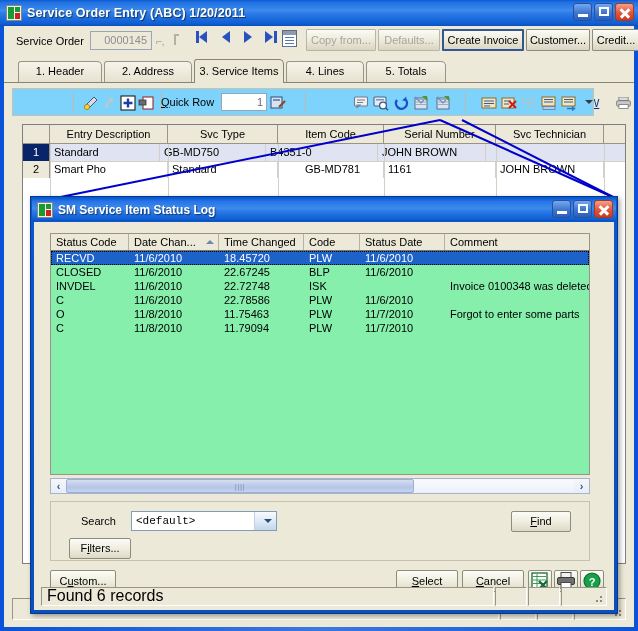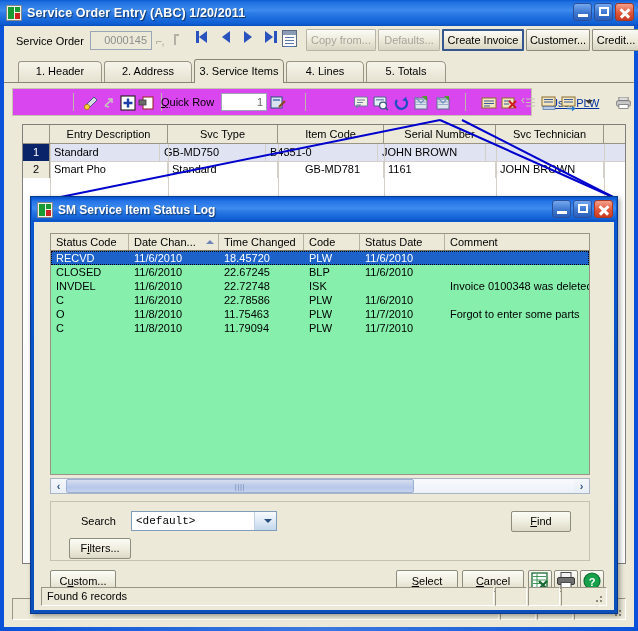--- a/index.html
+++ b/index.html
@@ -106,22 +106,22 @@
     line-height:22px;font-weight:normal;z-index:5;
   }
   .tabline{position:absolute;left:0;top:56px;width:630px;height:1px;background:#8a8474;}
   .link{color:#00309c;text-decoration:underline;font-size:11px;position:absolute;}
   .printer-ic{
     position:absolute;left:612px;top:38px;width:15px;height:12px;
   }
 
   
   .panel{
-    position:absolute;left:8px;top:62px;width:520px;height:28px;
-    border:1px solid #c6c2b0;background:#d946ef;box-sizing:border-box;
+    position:absolute;left:8px;top:62px;width:582px;height:28px;
+    border:1px solid #c6c2b0;background:#7dd3fc;box-sizing:border-box;
   }
   .sep{position:absolute;top:4px;width:1px;height:18px;background:#bdb9a8;}
   .qr-label{position:absolute;left:148px;top:7px;font-size:11px;}
   .qr-field{
     position:absolute;left:208px;top:4px;width:46px;height:18px;
     border:1px solid #9aa6b5;background:#fff;box-sizing:border-box;
     text-align:right;padding-right:3px;line-height:16px;font-size:11px;color:#666;
   }
   .ic{position:absolute;width:16px;height:16px;top:6px;}
 
@@ -269,21 +269,21 @@
     position:absolute;width:24px;height:22px;border:1px solid #8d8d7d;border-radius:2px;
     background:linear-gradient(to bottom,#fcfcf7,#efedde 52%,#ddd9c7);
     box-sizing:border-box;
   }
 
   .dlg-status{
     position:absolute;left:7px;bottom:4px;width:566px;height:19px;display:flex;
   }
   .ds-main{
     flex:1;border:1px solid;border-color:#9a9484 #fff #fff #9a9484;background:#ece9d8;
-    box-sizing:border-box;line-height:16px;padding-left:5px;font-size:11px;
+    box-sizing:border-box;line-height:16px;padding-left:5px;font-size:16px;
   }
   .ds-cell{width:32px;border:1px solid;border-color:#9a9484 #fff #fff #9a9484;background:#ece9d8;
     box-sizing:border-box;margin-left:1px;}
   .ds-grip{width:46px;border:1px solid;border-color:#9a9484 #fff #fff #9a9484;background:#ece9d8;
     box-sizing:border-box;margin-left:1px;position:relative;}
 </style>
 </head>
 <body>
 
 <div class="app">

